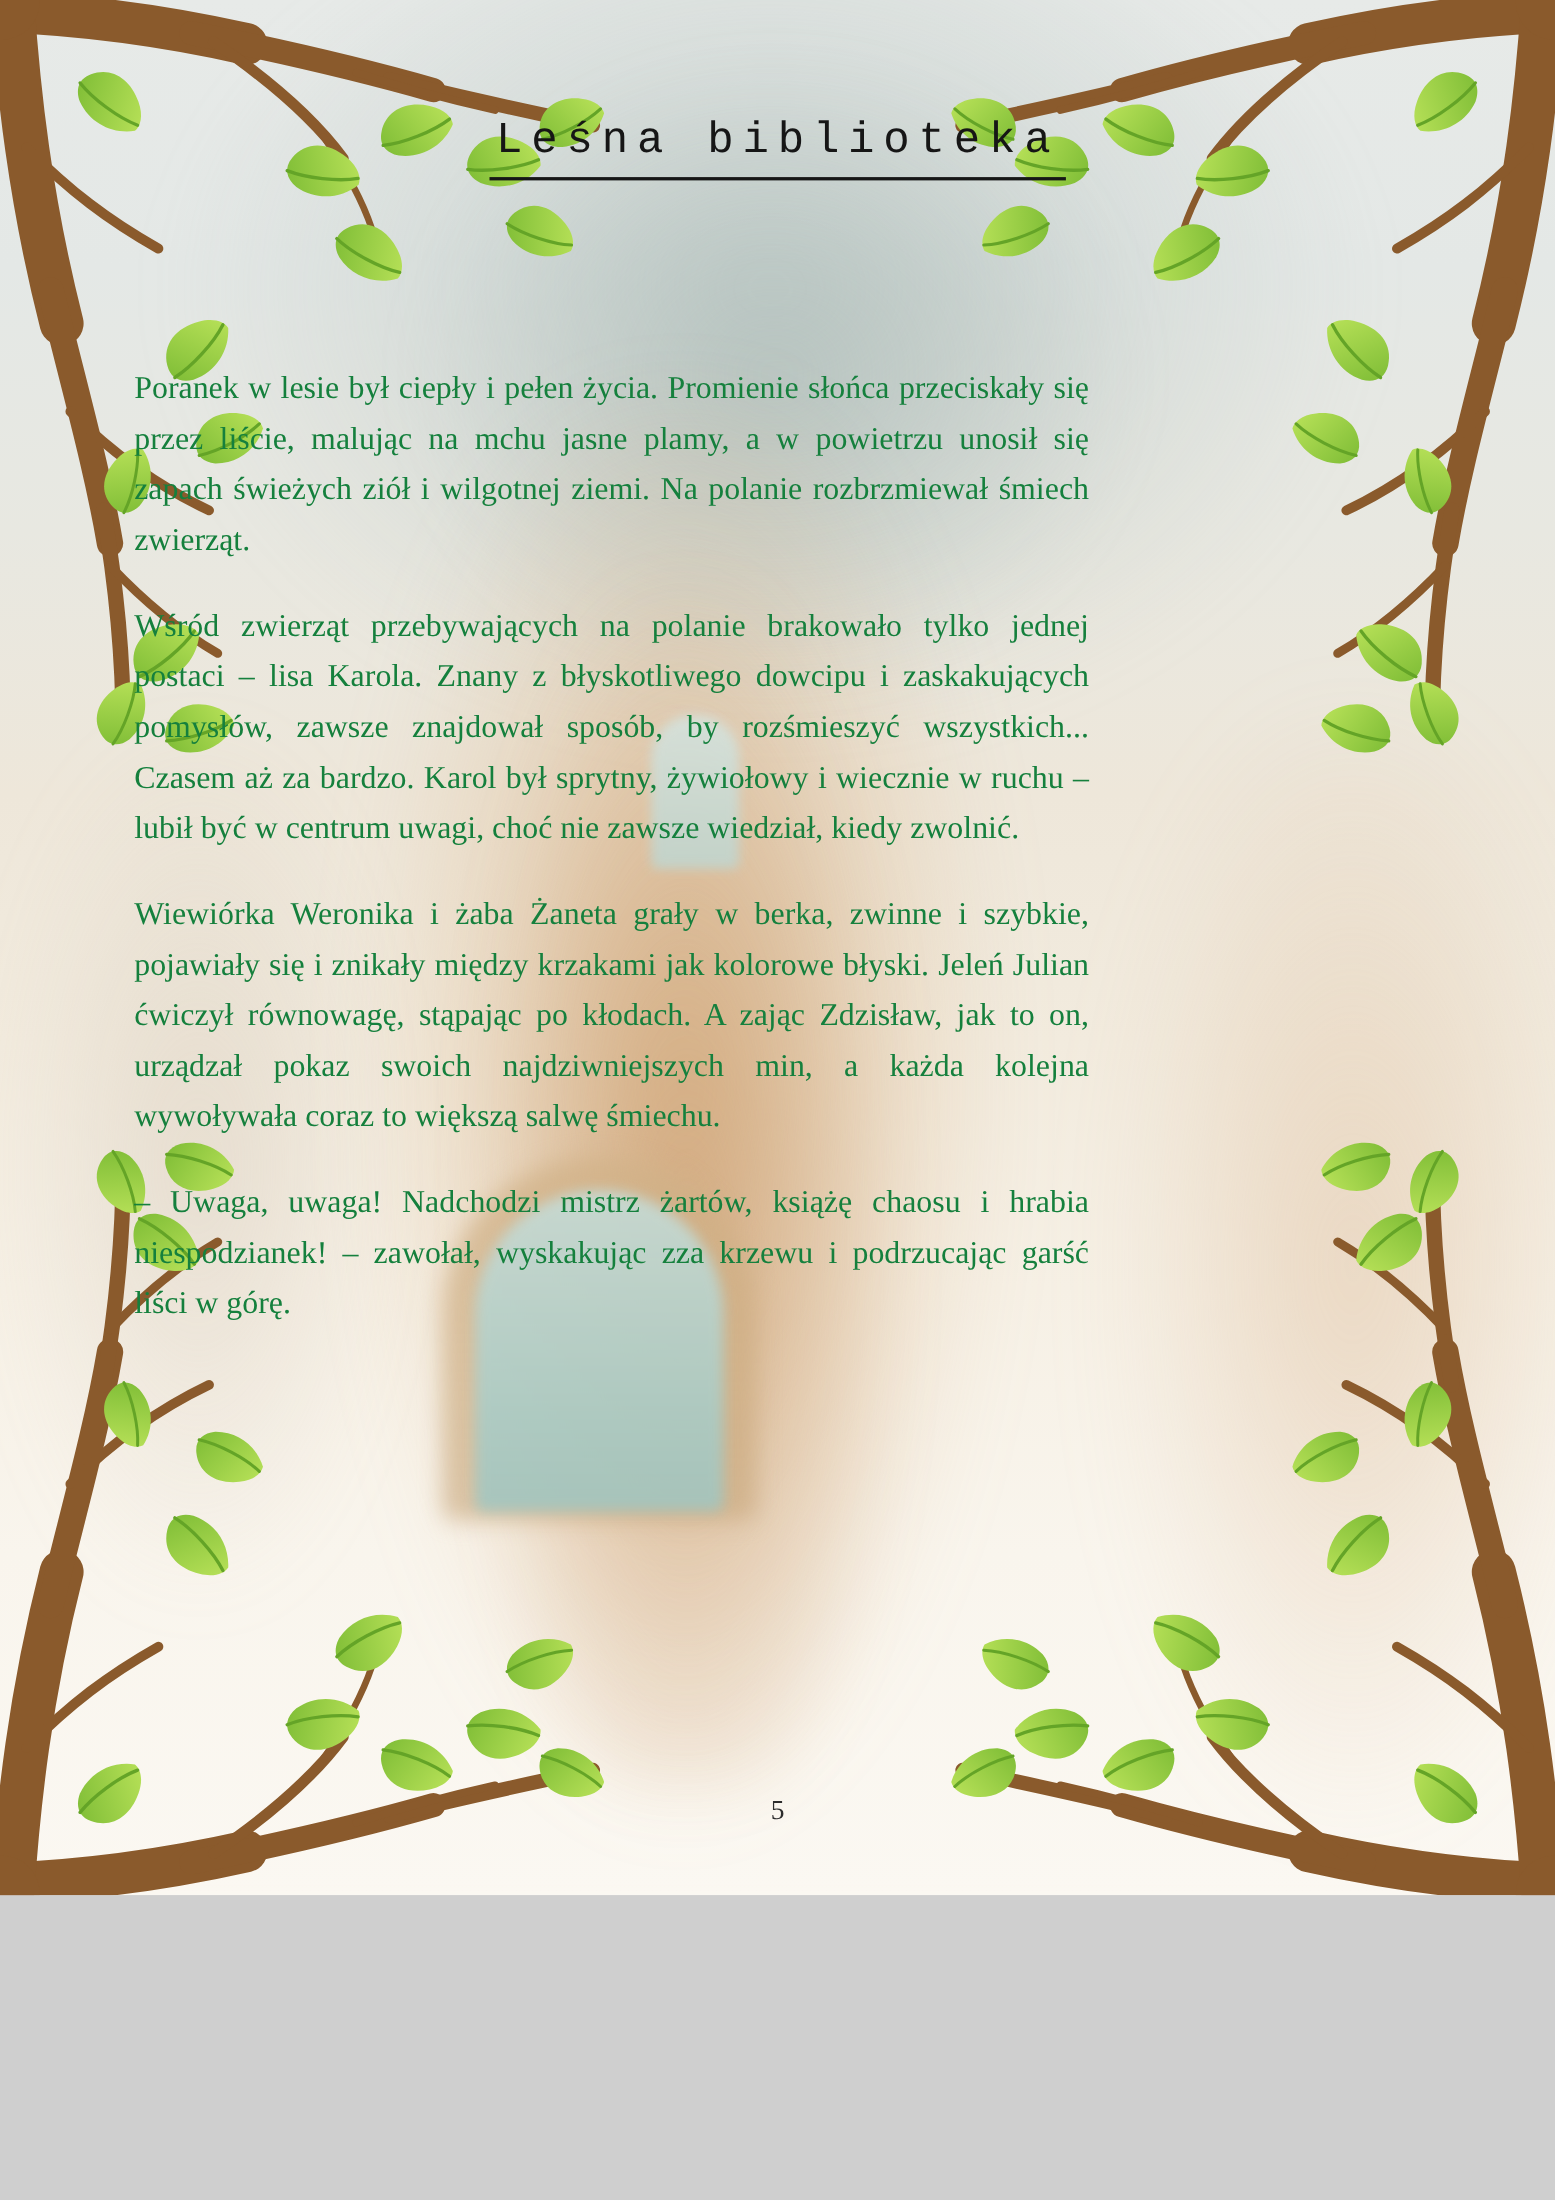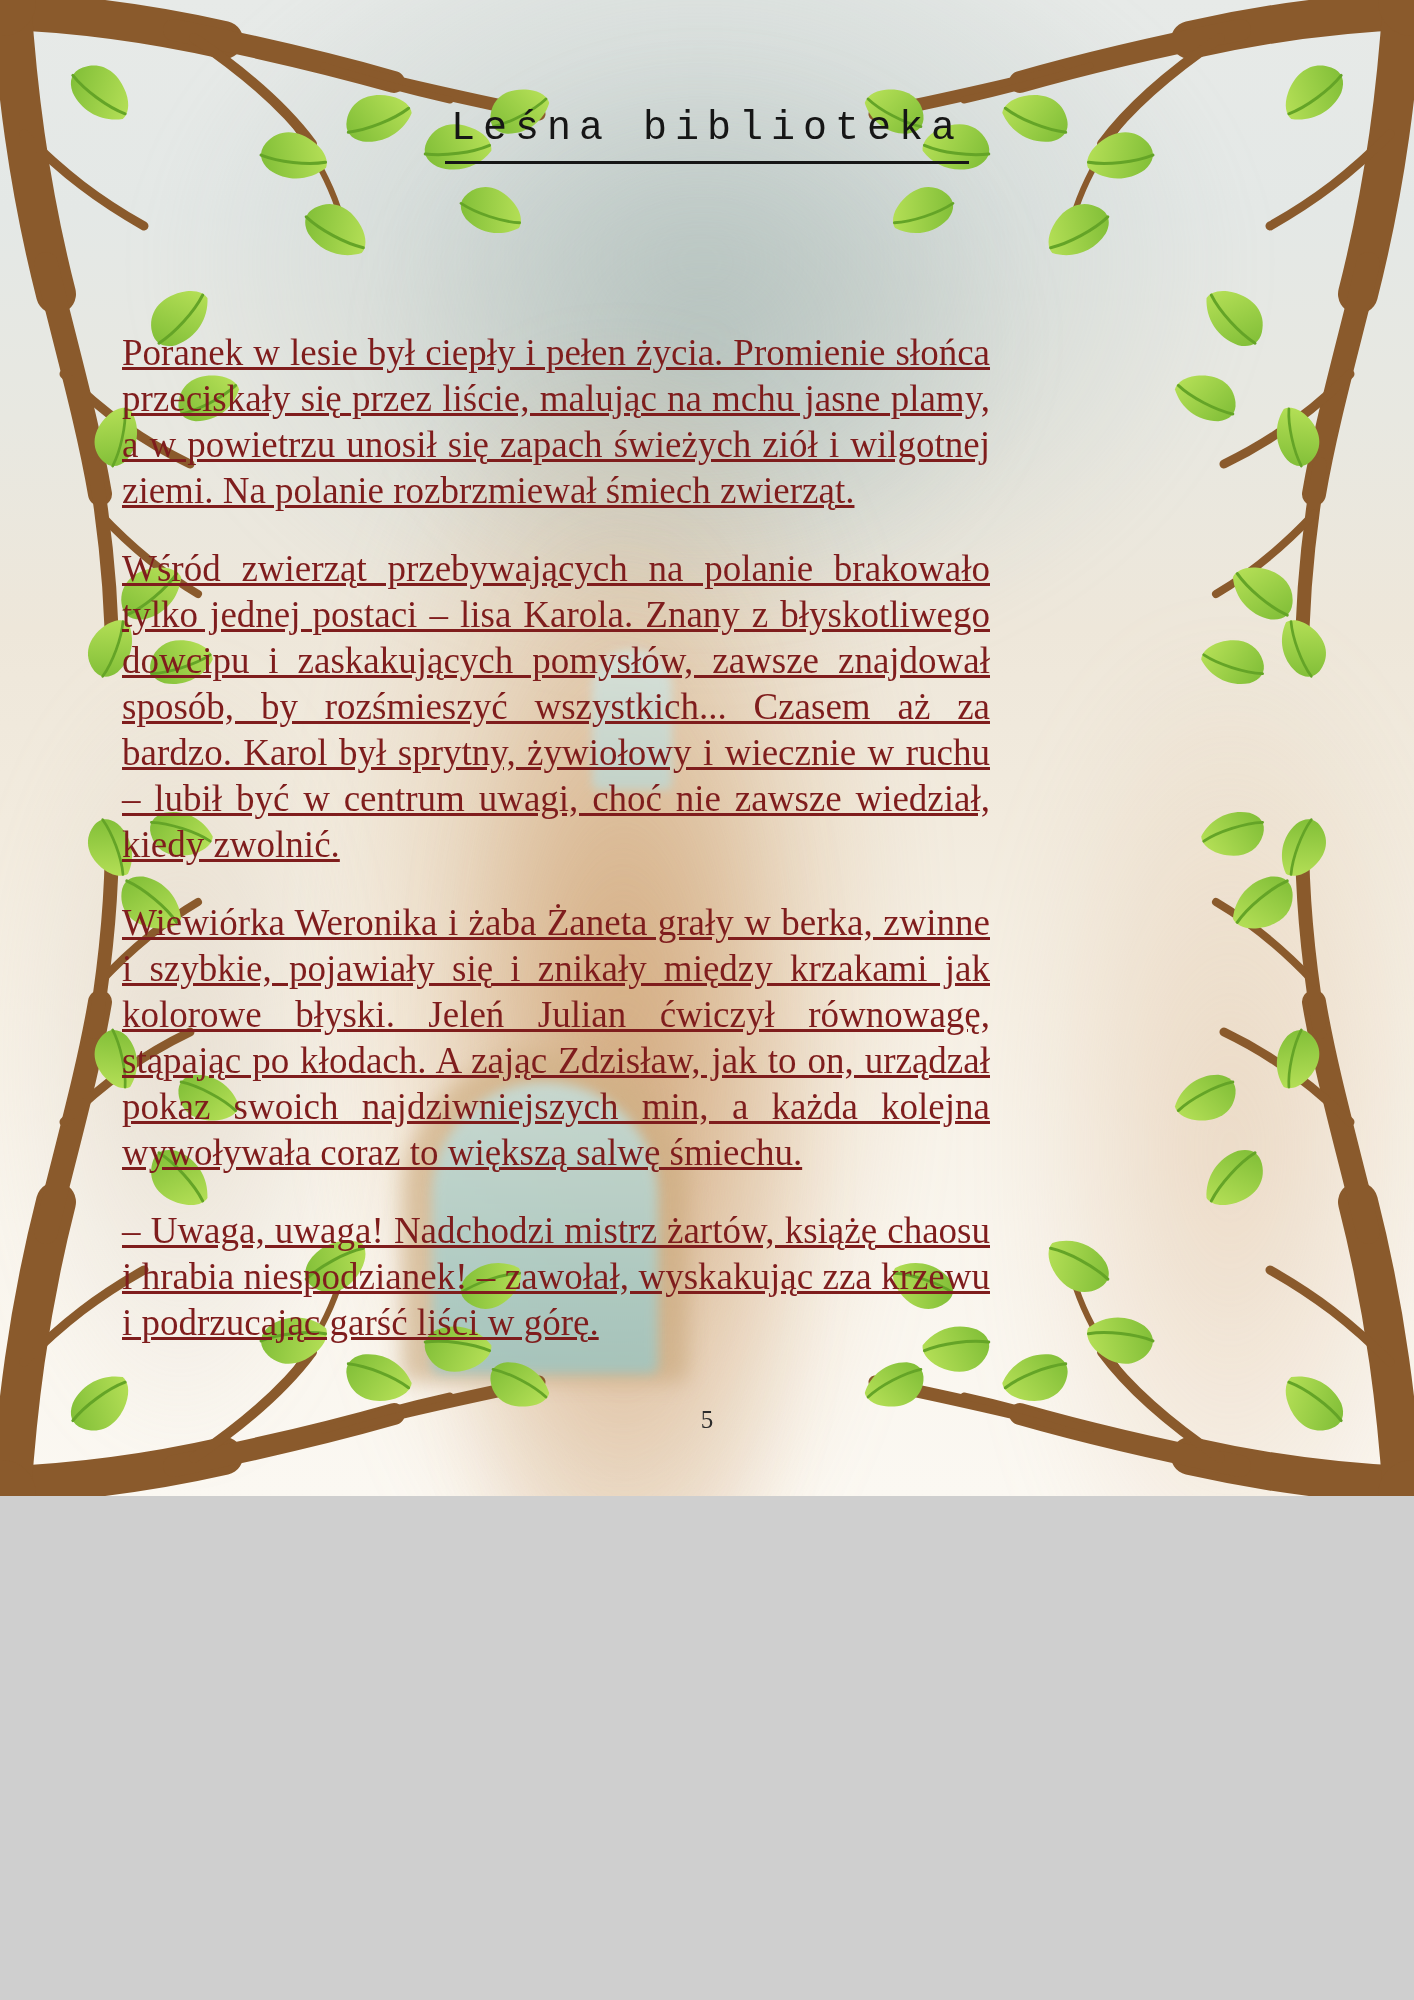--- a/index.html
+++ b/index.html
@@ -1,18 +1,18 @@
 <!DOCTYPE html>
 <html lang="pl"><head>
 <meta charset="utf-8">
 <style>
   html,body{margin:0;padding:0;background:#cfcfcf;}
   .page{
     position:relative;
-    width:1414px;height:1496px;
+    width:1414px;height:1723px;
     margin:0 auto;
     overflow:hidden;
     background:#f3f1ea;
     font-family:"Liberation Serif",serif;
   }
   
   .bg{
     position:absolute;inset:0;
     background:linear-gradient(180deg,
       #e7eae8 0%, #e4e8e6 14%, #e8e8e1 28%, #eee7da 42%,
@@ -100,25 +100,24 @@
     color:#161616;
     border-bottom:3px solid #161616;
     padding:0 6px 10px 6px;
     white-space:nowrap;
   }
   .content{
     position:absolute;left:122px;top:330px;width:868px;z-index:5;
   }
   .content p{
     margin:0 0 32px 0;
-    font-size:37px;
+    font-size:29px;
     line-height:46px;
-    color:#7f1d1d;
+    color:#15803d;
     text-align:justify;
-    text-decoration:underline;
   }
   .page-num{
     position:absolute;bottom:62px;left:0;width:100%;
     text-align:center;font-size:25px;color:#2c2c2c;z-index:5;
   }
 </style>
 </head>
 <body>
 
 <div class="page">

